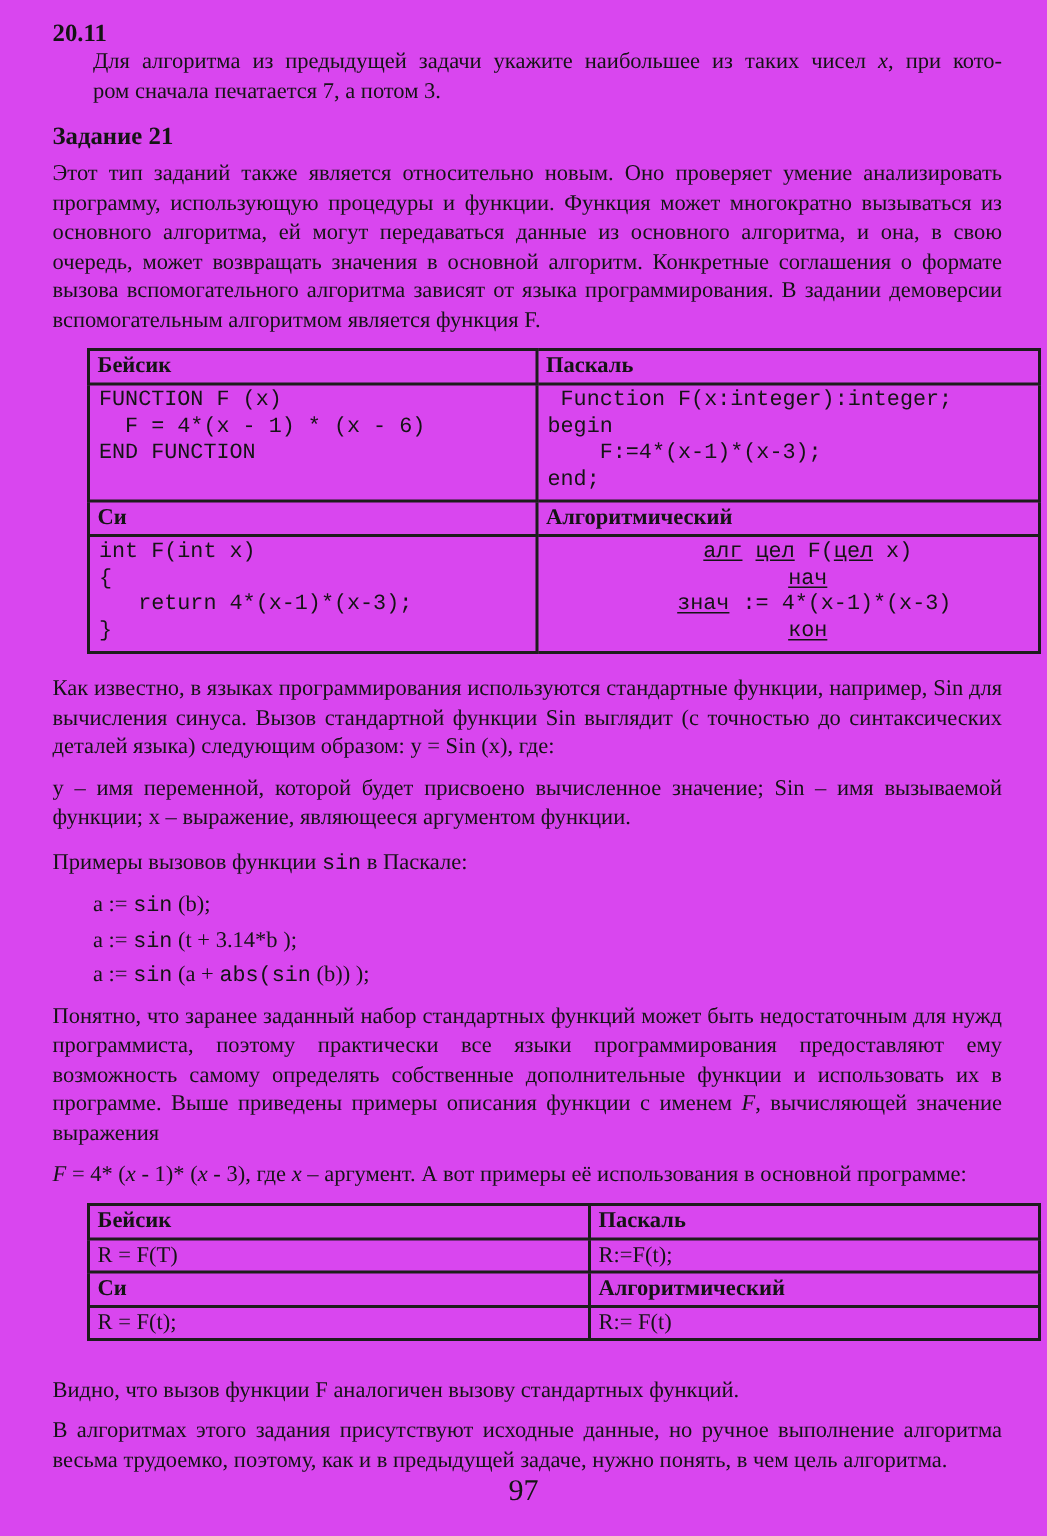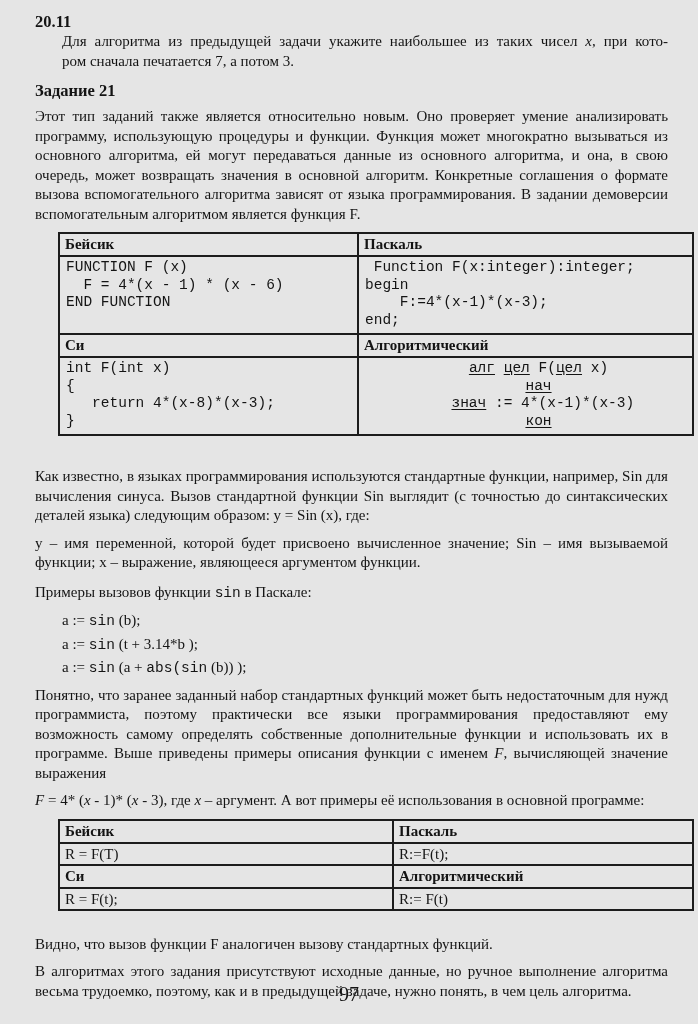--- a/index.html
+++ b/index.html
@@ -1,29 +1,29 @@
 <!DOCTYPE html>
 <html lang="ru"><head>
 <meta charset="utf-8">
 <style>
   html,body{margin:0;padding:0;background:#888;}
   .page{
     width:698px;height:1024px;box-sizing:border-box;position:relative;
-    margin:0 auto;background:#e5e5e5;color:#141414;
+    margin:0 auto;background:#d946ef;color:#141414;
     font-family:"Liberation Serif","DejaVu Serif",serif;
     font-size:15px;line-height:19.5px;overflow:hidden;
     padding:12px 30px 0 35px;
   }
   .hdr{font-weight:bold;font-size:16.5px;line-height:20px;margin:0;}
   .body-ind{margin-left:27px;}
   .j{text-align:justify;}
   .jl{text-align:justify;text-align-last:justify;}
   .para{margin:0;}
   .mt6{margin-top:6px;} .mt8{margin-top:8px;} .mt10{margin-top:10px;}
-  .mt14{margin-top:31px;} .mt16{margin-top:24px;}
+  .mt14{margin-top:14px;} .mt16{margin-top:24px;}
   .it{font-style:italic;}
   .ul{text-decoration:underline;text-underline-offset:2px;}
   .mono{font-family:"Liberation Mono","DejaVu Sans Mono",monospace;font-size:14px;}
   table.tbl{border-collapse:collapse;margin-left:23px;width:610px;table-layout:fixed;}
   .tbl th,.tbl td{border:2px solid #1c1c1c;vertical-align:top;padding:0 5px;}
   .tbl th{text-align:left;font-size:15px;line-height:21px;height:21px;font-weight:bold;margin-left:28px;}
   .tbl1 .c1{width:287px;} .tbl1 .c2{width:323px;}
   .tbl2 .c1{width:322px;} .tbl2 .c2{width:288px;}
   .tbl pre{
     margin:0;padding:2px 0 4px 1px;
@@ -79,21 +79,21 @@
           </td>
     </tr>
     <tr>
       <th>Си</th>
       <th>Алгоритмический</th>
     </tr>
     <tr class="coderow">
       <td>
             <pre>int F(int x)
 {
-   return 4*(x-8)*(x-3);
+   return 4*(x-1)*(x-3);
 }</pre>
           </td>
       <td>
             <div class="algo">
               <div class="rline"><span class="ul">алг</span><span> </span><span class="ul">цел</span><span> F(</span><span class="ul">цел</span><span> x)</span></div>
               <div class="rline"><span class="ul">нач</span></div>
               <div class="rline"><span> </span><span class="ul">знач</span><span> := 4*(x-1)*(x-3)</span></div>
               <div class="rline"><span class="ul">кон</span></div>
             </div>
           </td>

